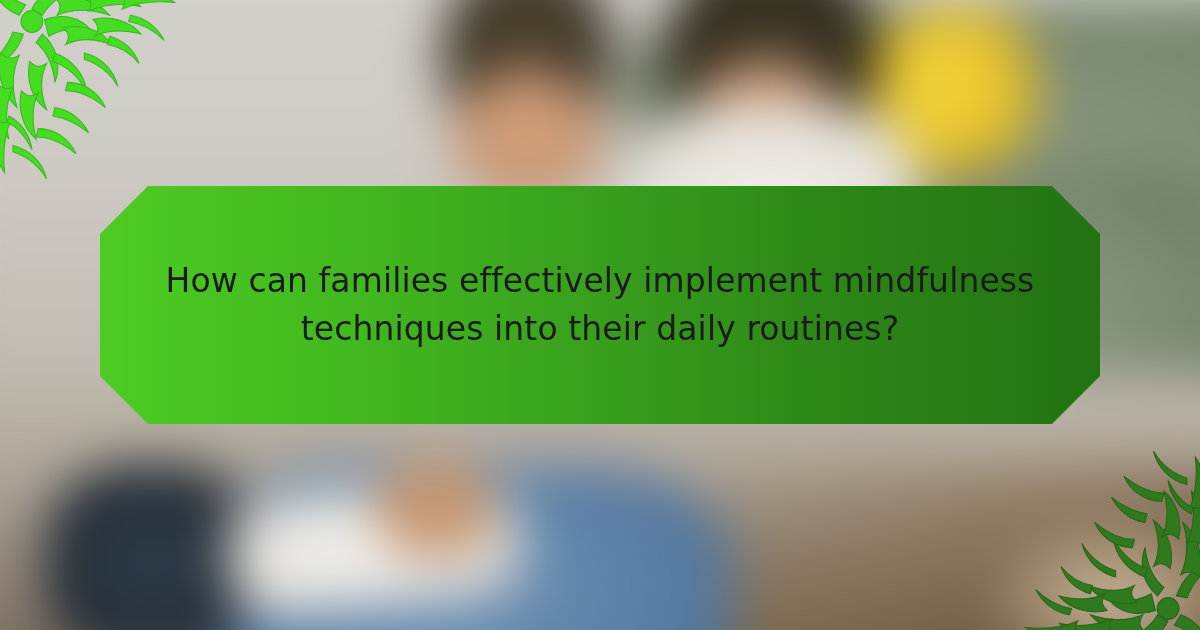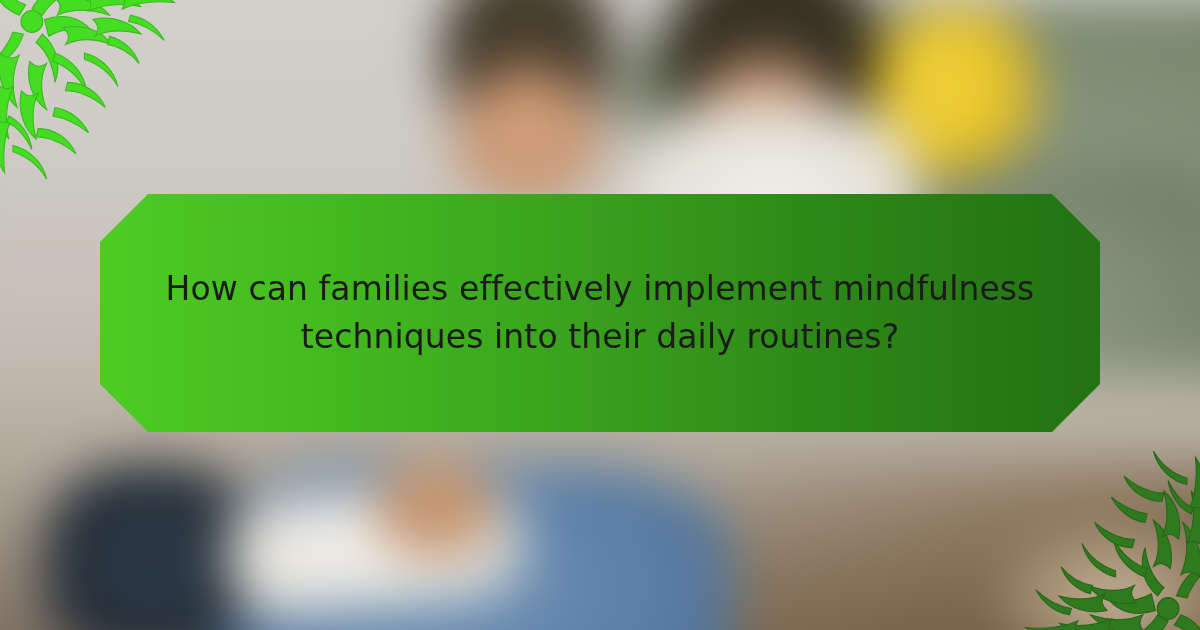--- a/index.html
+++ b/index.html
@@ -161,21 +161,21 @@
     pointer-events: none;
   }
   .ornament.tl { left: -8px;  top: -10px; }
   .ornament.br { right: -8px; bottom: -10px; transform: rotate(180deg); }
   .ornament svg { display: block; width: 100%; height: 100%; }
 
   
   .banner {
     position: absolute;
     left: 100px;
-    top: 194px;
+    top: 186px;
     width: 1000px;
     height: 238px;
     background: linear-gradient(90deg, #4ecb23 0%, #43bb1f 22%, #39a11d 48%, #2d8817 72%, #237213 100%);
     clip-path: polygon(48px 0, calc(100% - 48px) 0, 100% 48px, 100% calc(100% - 48px), calc(100% - 48px) 100%, 48px 100%, 0 calc(100% - 48px), 0 48px);
     display: flex;
     align-items: center;
     justify-content: flex-end;
   }
   .banner-text {
     margin: 0;

